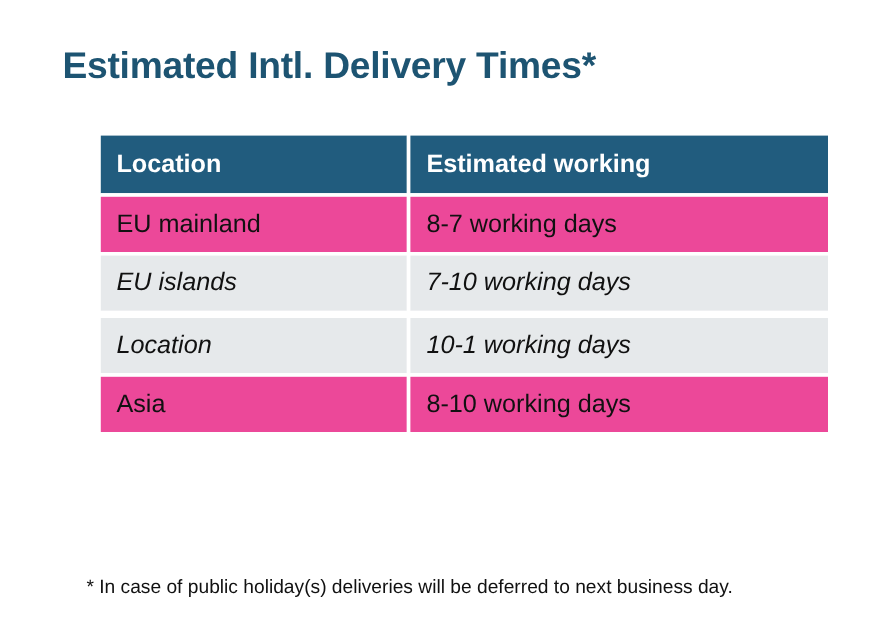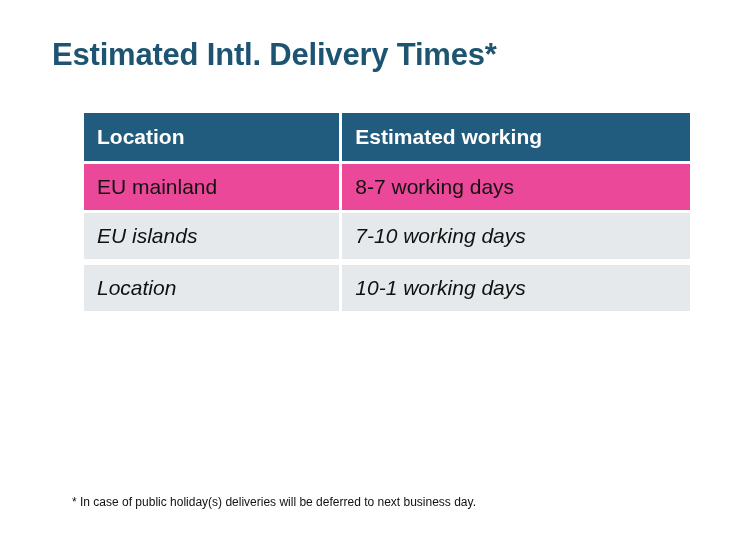--- a/index.html
+++ b/index.html
@@ -77,22 +77,22 @@
   tr.row-gap td {
     height: 3px;
     background: #ffffff;
     padding: 0;
     font-size: 0;
     line-height: 0;
   }
   .footnote {
     position: absolute;
     left: 72px;
-    top: 495px;
-    font-size: 12px;
+    top: 481px;
+    font-size: 16px;
     font-weight: 400;
     color: #111111;
     white-space: nowrap;
   }
 </style>
 </head>
 <body>
 
 <div class="page">
 
@@ -150,20 +150,25 @@
         <td>Location</td>
         <td class="spacer-cell"></td>
         <td>10-1 working days</td>
       </tr>
       <tr class="row-gap">
         <td></td>
           <td class="spacer-cell"></td>
           <td></td>
       </tr>
 
+      <tr class="row-dark">
+        <td>Asia</td>
+        <td class="spacer-cell"></td>
+        <td>8-10 working days</td>
+      </tr>
       <tr class="row-gap">
         <td></td>
           <td class="spacer-cell"></td>
           <td></td>
       </tr>
 
     </tbody>
   </table>
 
   <div class="footnote">* In case of public holiday(s) deliveries will be deferred to next business day.</div>

